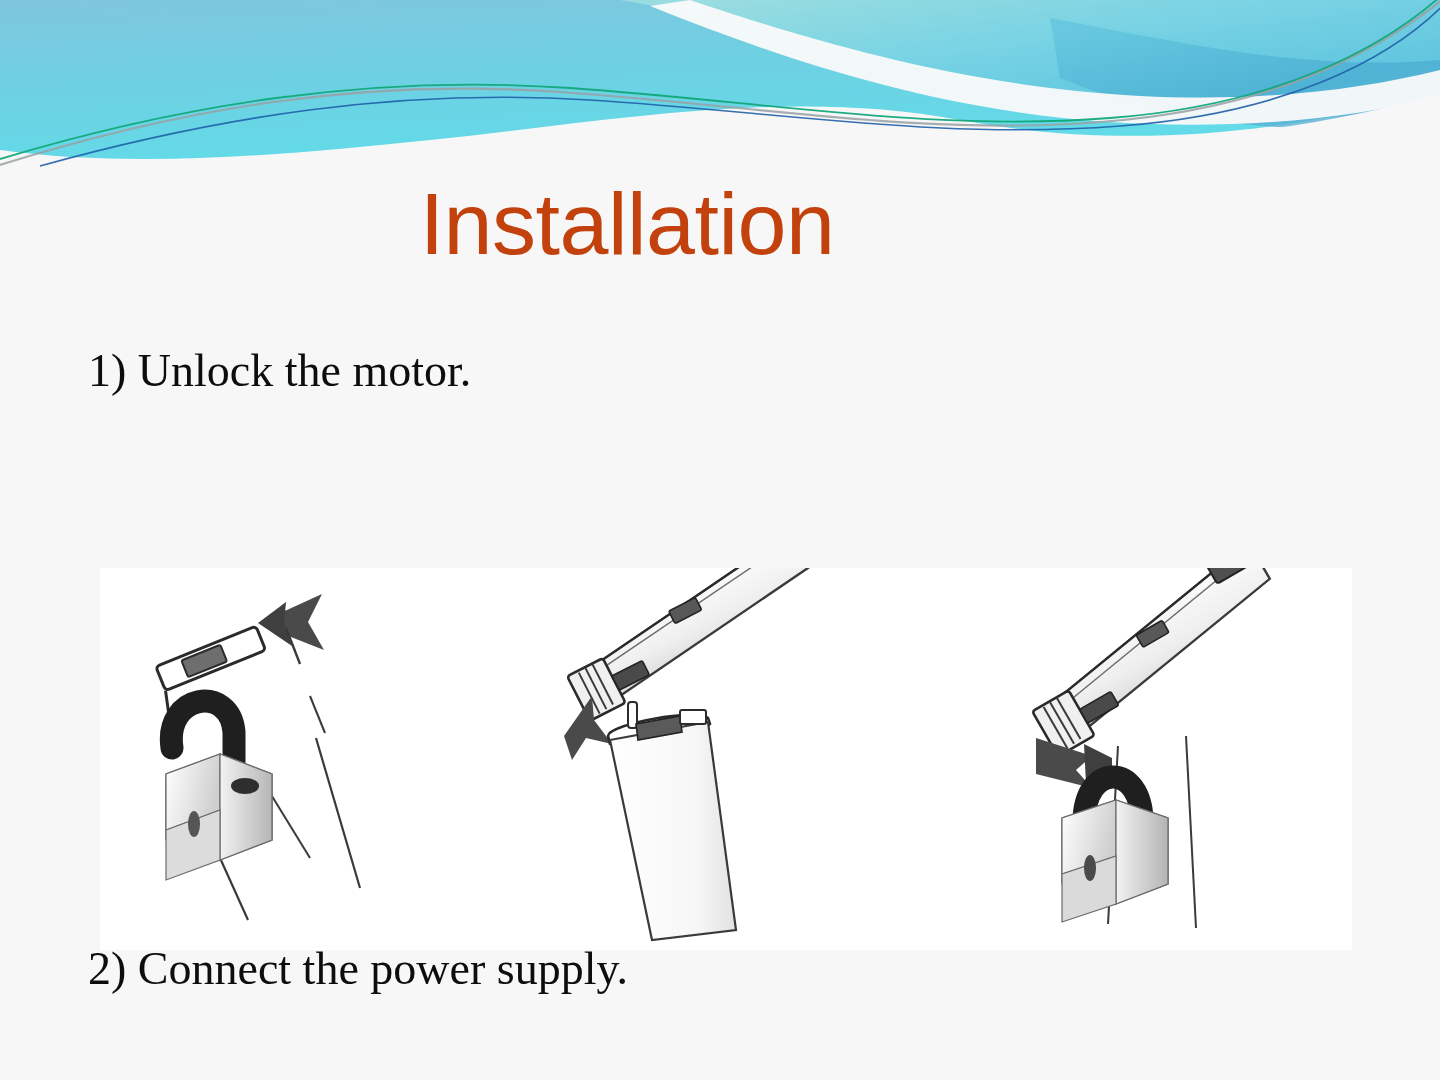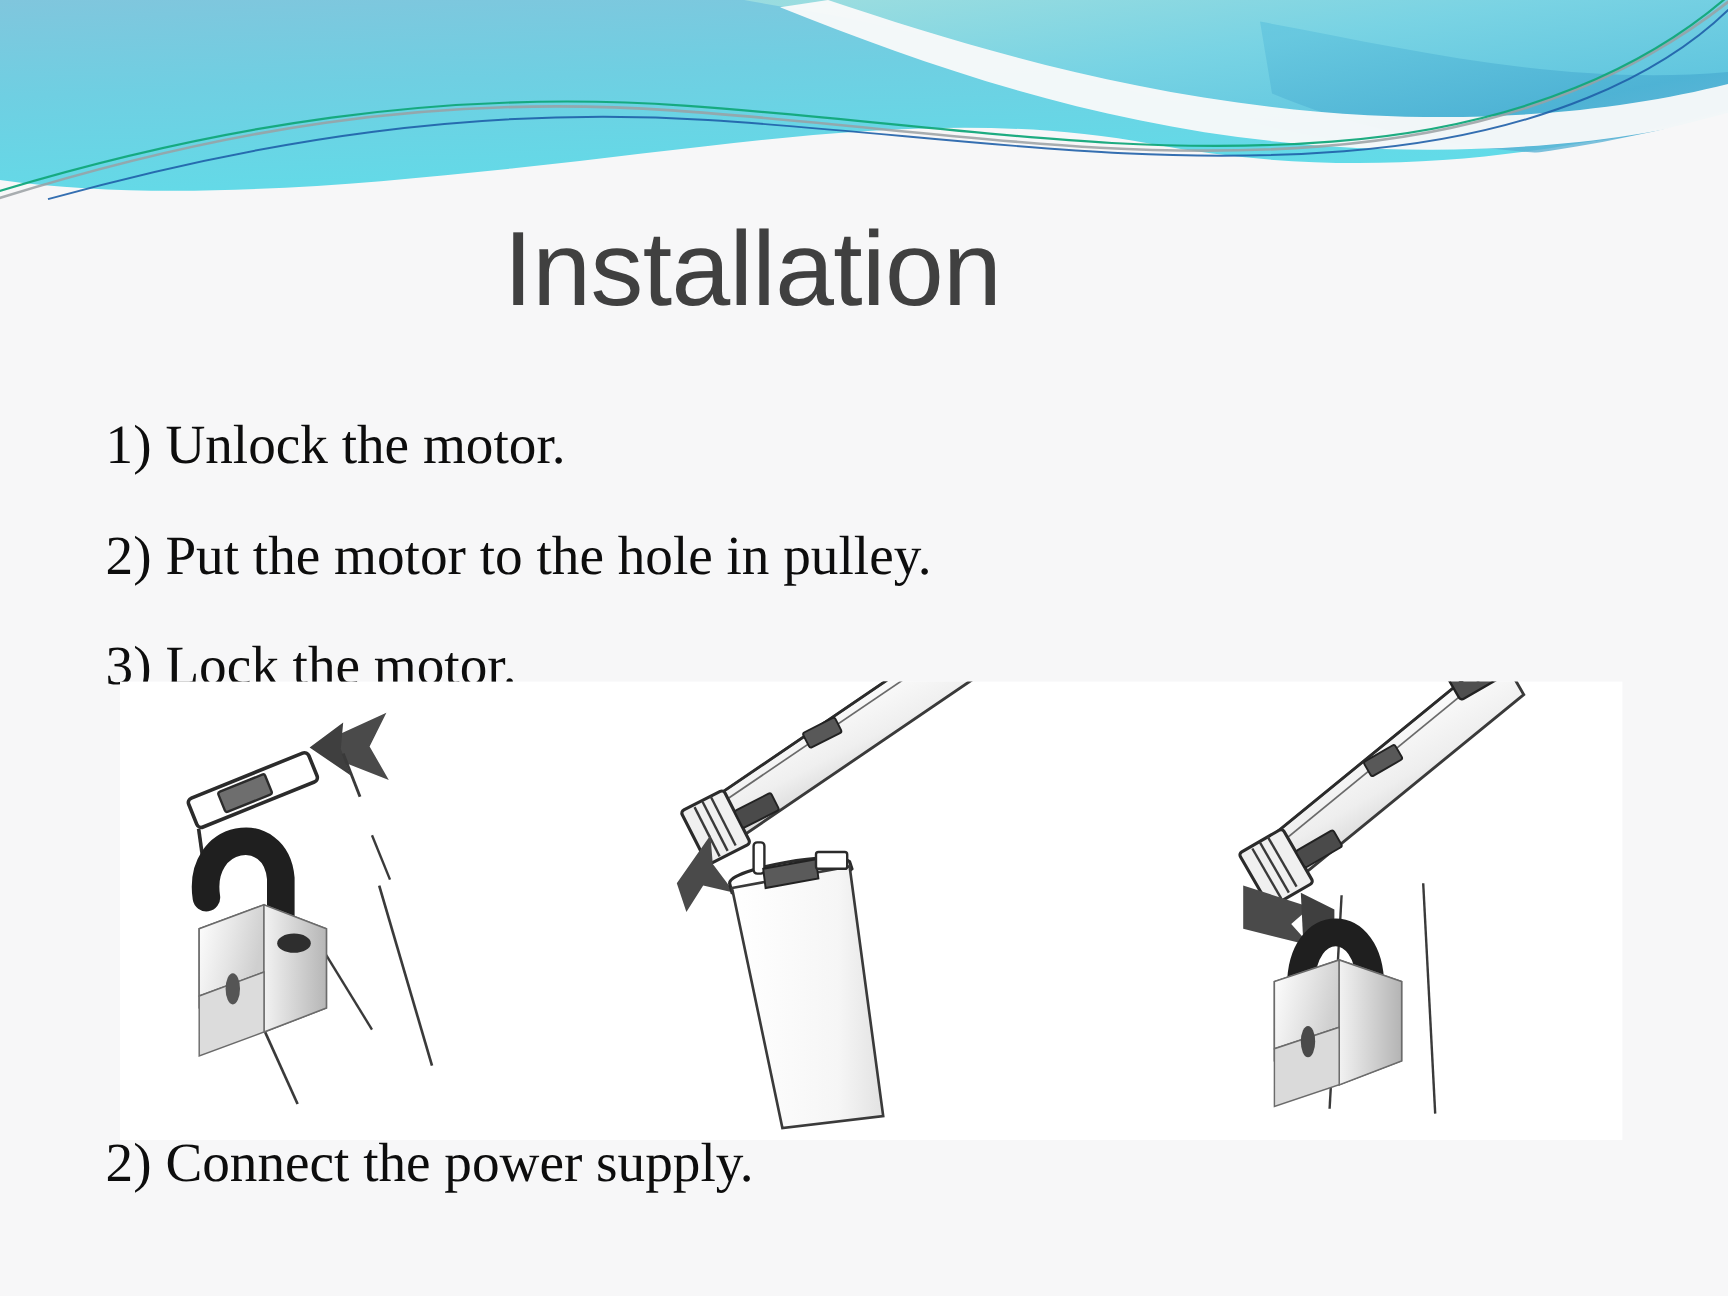--- a/index.html
+++ b/index.html
@@ -26,21 +26,21 @@
   }
   #header-band svg { display: block; }
 
   
   #title {
     position: absolute;
     top: 178px;
     left: 0;
     width: 1254px;
     text-align: center;
-    color: #404040;
+    color: #c2410c;
     font-family: "Liberation Sans", "DejaVu Sans", sans-serif;
     font-size: 88px;
     font-weight: 400;
     letter-spacing: -0.5px;
     line-height: 1.05;
     white-space: nowrap;
   }
 
   
   .bullet-line {
@@ -115,23 +115,21 @@
       <path d="M-10,168 C180,108 360,78 560,92 C760,106 920,136 1100,122 C1260,110 1370,60 1452,-8" fill="none" stroke="#9aa0a3" stroke-width="2.2" opacity="0.85"></path>
       <path d="M-10,162 C180,104 370,74 570,88 C770,102 930,132 1110,118 C1268,106 1380,54 1452,-14" fill="none" stroke="#12a87a" stroke-width="1.8" opacity="0.95"></path>
       <path d="M40,166 C220,116 400,88 590,100 C780,112 940,140 1120,126 C1280,114 1392,62 1452,-4" fill="none" stroke="#1f5fa8" stroke-width="1.6" opacity="0.9"></path>
     </svg>
   </div>
 
   <div id="title">Installation</div>
 
   <div id="bullet-1" class="bullet-line">1) Unlock the motor.</div>
 
-  <div id="bullet-2" class="bullet-line">2) Put the motor to the hole in pulley.</div>
-
-  <div id="bullet-3" class="bullet-line">3) Lock the motor.</div>
+
 
   <div id="bullet-4" class="bullet-line">2) Connect the power supply.</div>
 
   <div id="illustration">
 
     <div id="panel-unlock" class="panel">
       <svg width="330" height="382" viewBox="0 0 330 382" xmlns="http://www.w3.org/2000/svg">
         <defs>
           <linearGradient id="lockFace1" x1="0" y1="0" x2="1" y2="0.3">
             <stop offset="0%" stop-color="#ffffff"></stop>

